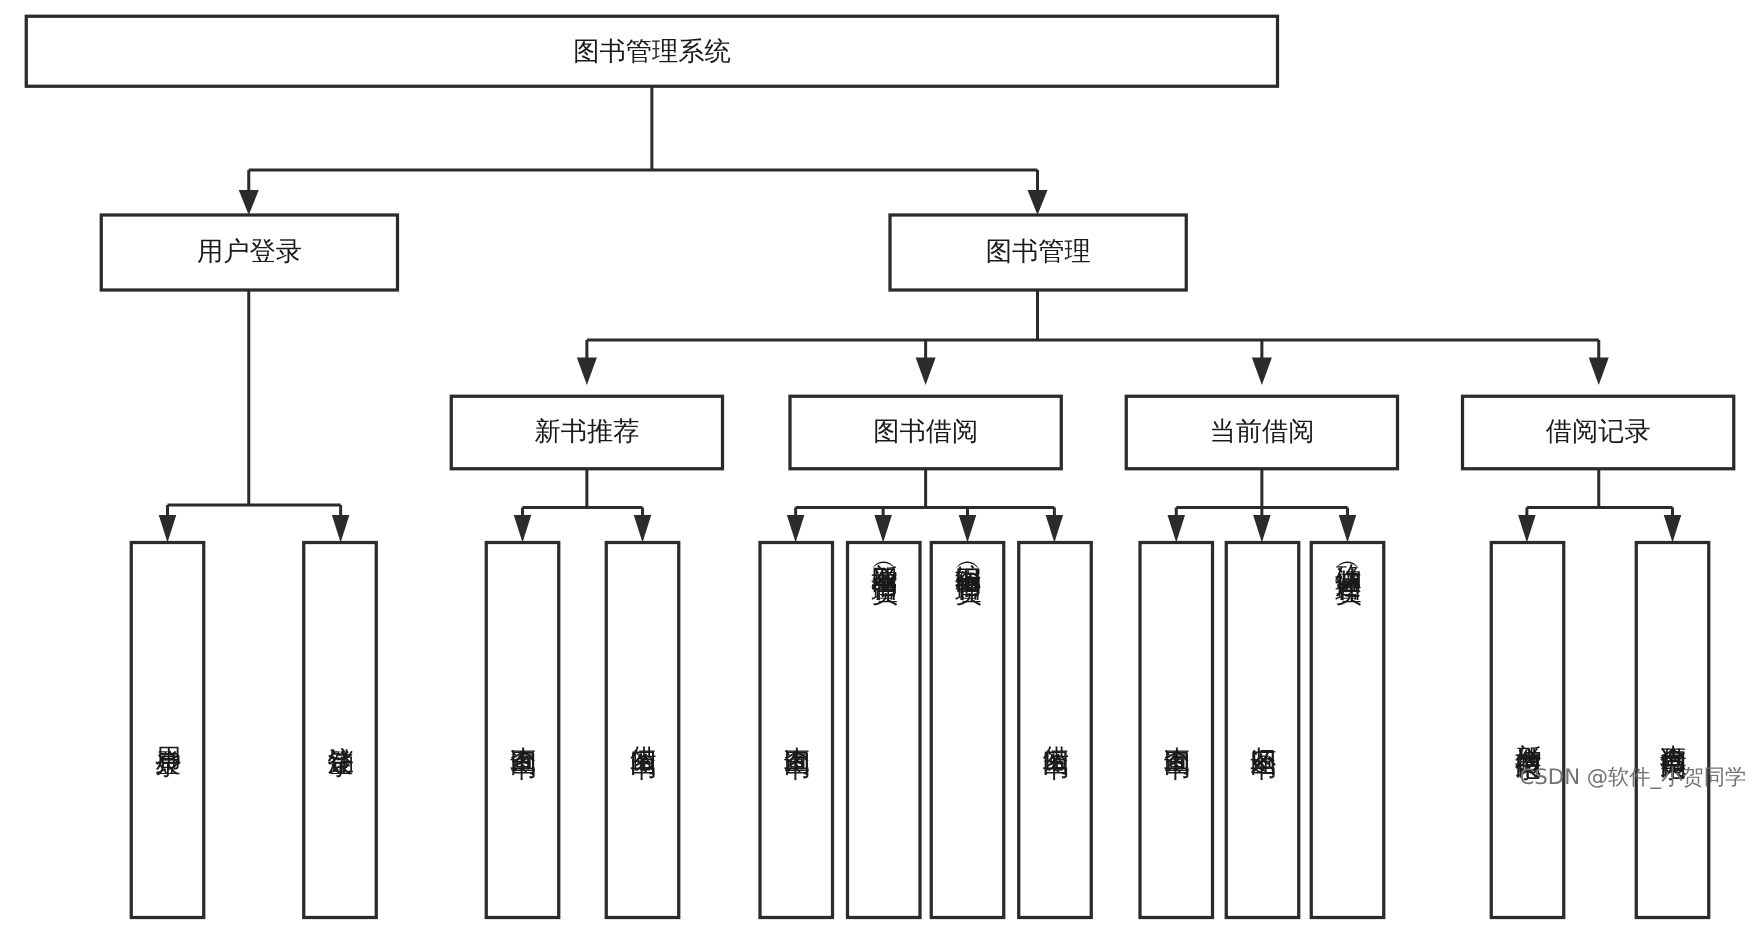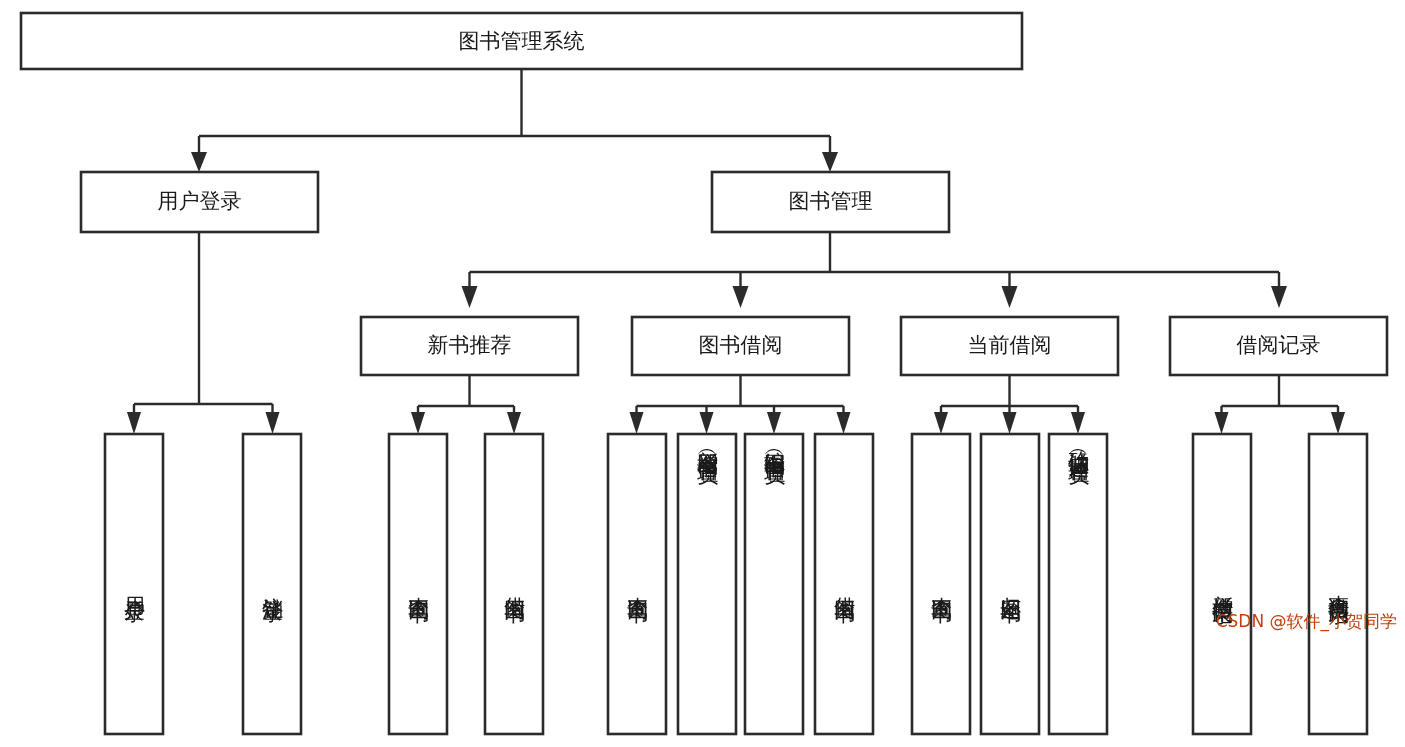--- a/index.html
+++ b/index.html
@@ -62,21 +62,21 @@
     color: #1a1a1a;
     letter-spacing: 2px;
     white-space: nowrap;
   }
   .watermark {
     position: absolute;
     right: 8px;
     bottom: 6px;
     font-family: "DejaVu Sans", "Liberation Sans", sans-serif;
     font-size: 17px;
-    color: #c2410c;
+    color: #737373;
     white-space: nowrap;
   }
 </style>
 </head>
 <body>
 
 <div id="diagram-root">
 
   <svg class="diagram" viewBox="0 0 1405 747">
 

